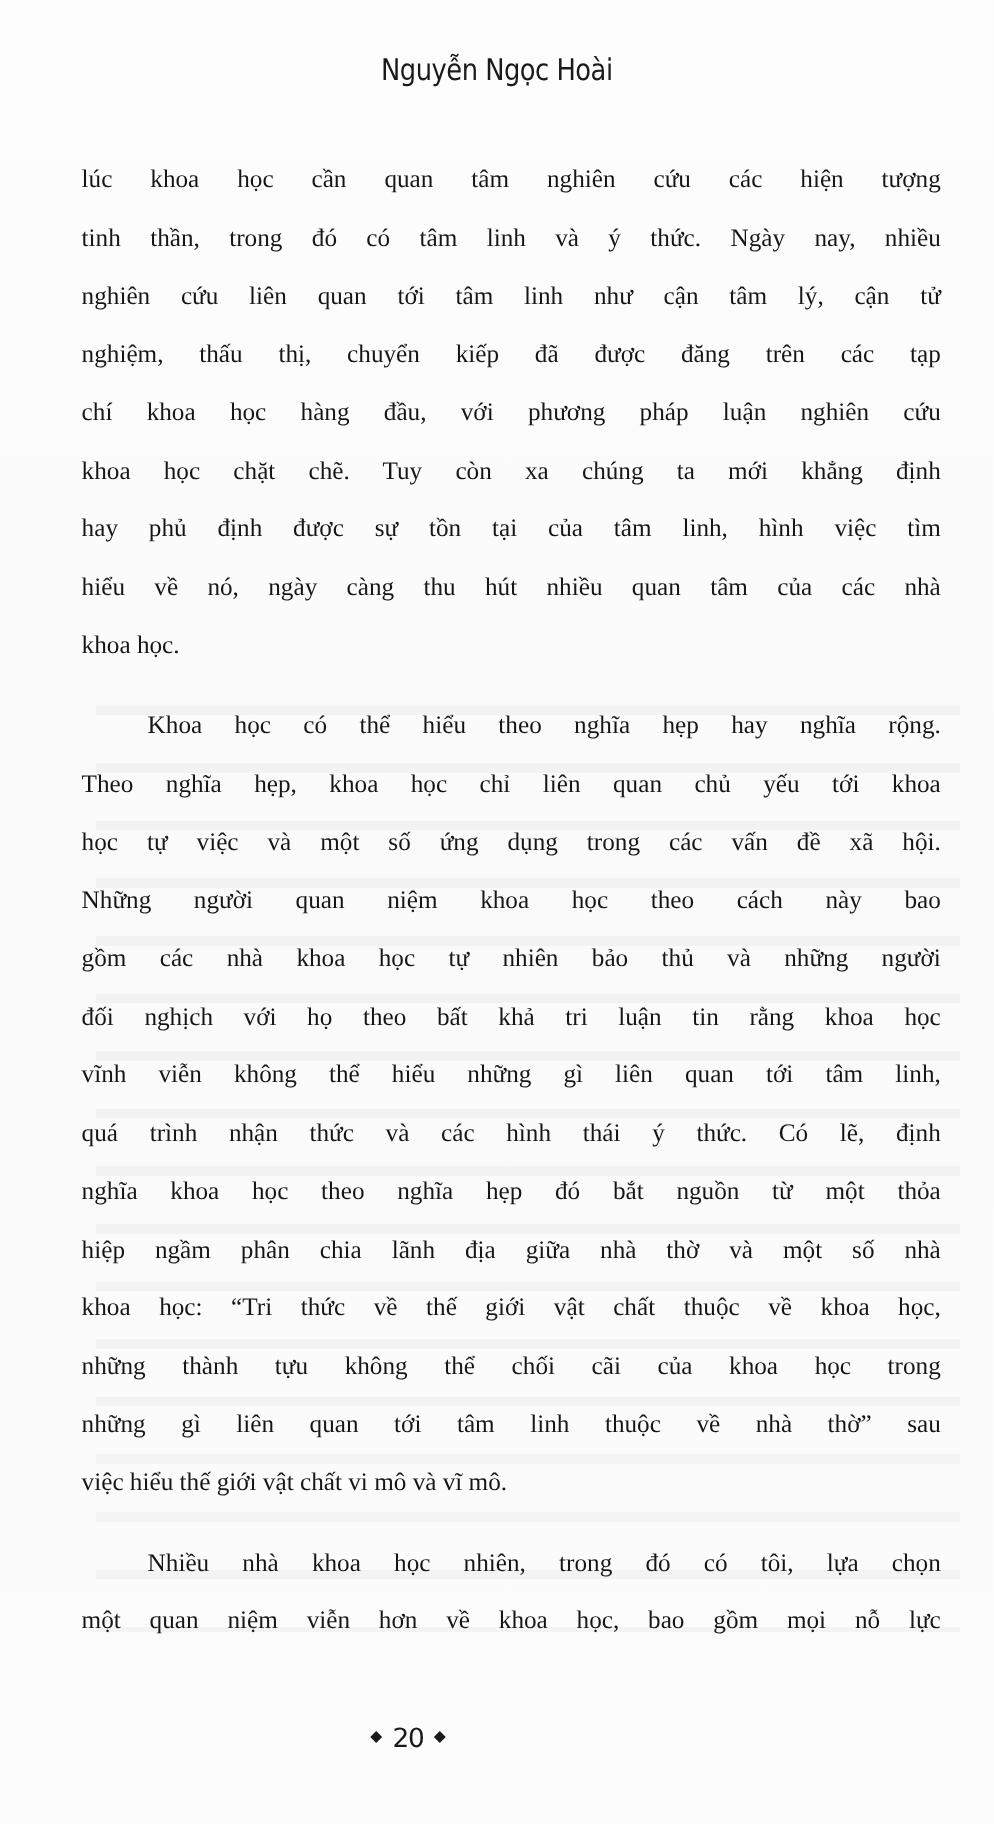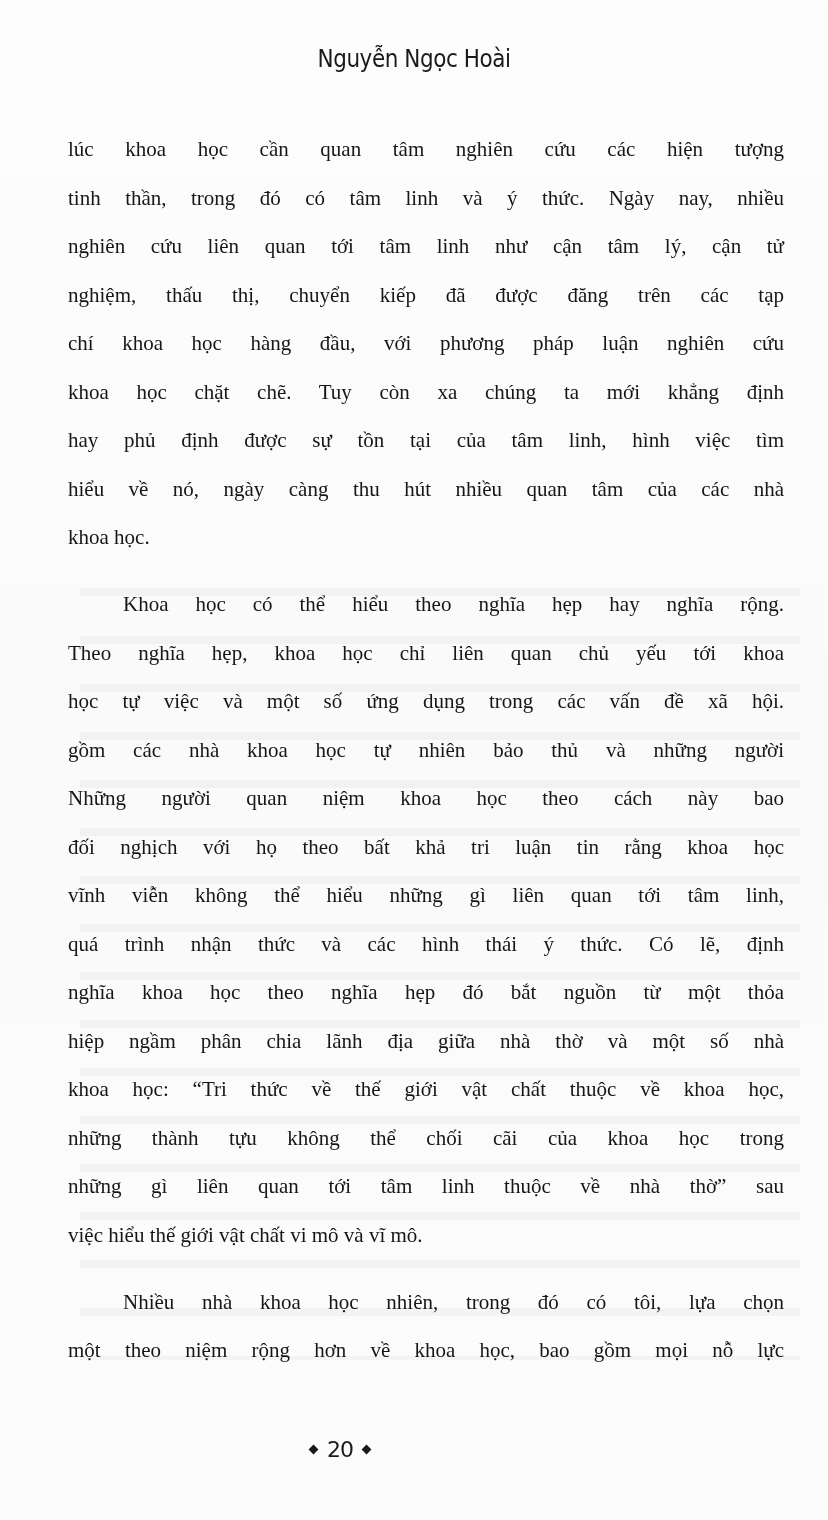--- a/index.html
+++ b/index.html
@@ -117,36 +117,36 @@
       <span class="line">khoa học chặt chẽ. Tuy còn xa chúng ta mới khẳng định</span>
       <span class="line">hay phủ định được sự tồn tại của tâm linh, hình việc tìm</span>
       <span class="line">hiểu về nó, ngày càng thu hút nhiều quan tâm của các nhà</span>
       <span class="line last">khoa học.</span>
     </div>
 
     <div class="para">
       <span class="line indent">Khoa học có thể hiểu theo nghĩa hẹp hay nghĩa rộng.</span>
       <span class="line">Theo nghĩa hẹp, khoa học chỉ liên quan chủ yếu tới khoa</span>
       <span class="line">học tự việc và một số ứng dụng trong các vấn đề xã hội.</span>
+      <span class="line">Những người quan niệm khoa học theo cách này bao</span>
       <span class="line">gồm các nhà khoa học tự nhiên bảo thủ và những người</span>
-      <span class="line">Những người quan niệm khoa học theo cách này bao</span>
       <span class="line">đối nghịch với họ theo bất khả tri luận tin rằng khoa học</span>
       <span class="line">vĩnh viễn không thể hiểu những gì liên quan tới tâm linh,</span>
       <span class="line">quá trình nhận thức và các hình thái ý thức. Có lẽ, định</span>
       <span class="line">nghĩa khoa học theo nghĩa hẹp đó bắt nguồn từ một thỏa</span>
       <span class="line">hiệp ngầm phân chia lãnh địa giữa nhà thờ và một số nhà</span>
       <span class="line">khoa học: “Tri thức về thế giới vật chất thuộc về khoa học,</span>
       <span class="line">những thành tựu không thể chối cãi của khoa học trong</span>
       <span class="line">những gì liên quan tới tâm linh thuộc về nhà thờ” sau</span>
       <span class="line last">việc hiểu thế giới vật chất vi mô và vĩ mô.</span>
     </div>
 
     <div class="para">
       <span class="line indent">Nhiều nhà khoa học nhiên, trong đó có tôi, lựa chọn</span>
-      <span class="line">một theo niệm rộng hơn về khoa học, bao gồm mọi nỗ lực</span>
+      <span class="line">một quan niệm viễn hơn về khoa học, bao gồm mọi nỗ lực</span>
     </div>
 
   </div>
 
   <div class="folio">
     <span class="diamond"></span><span class="num">20</span><span class="diamond"></span>
   </div>
 
 </div>
 

